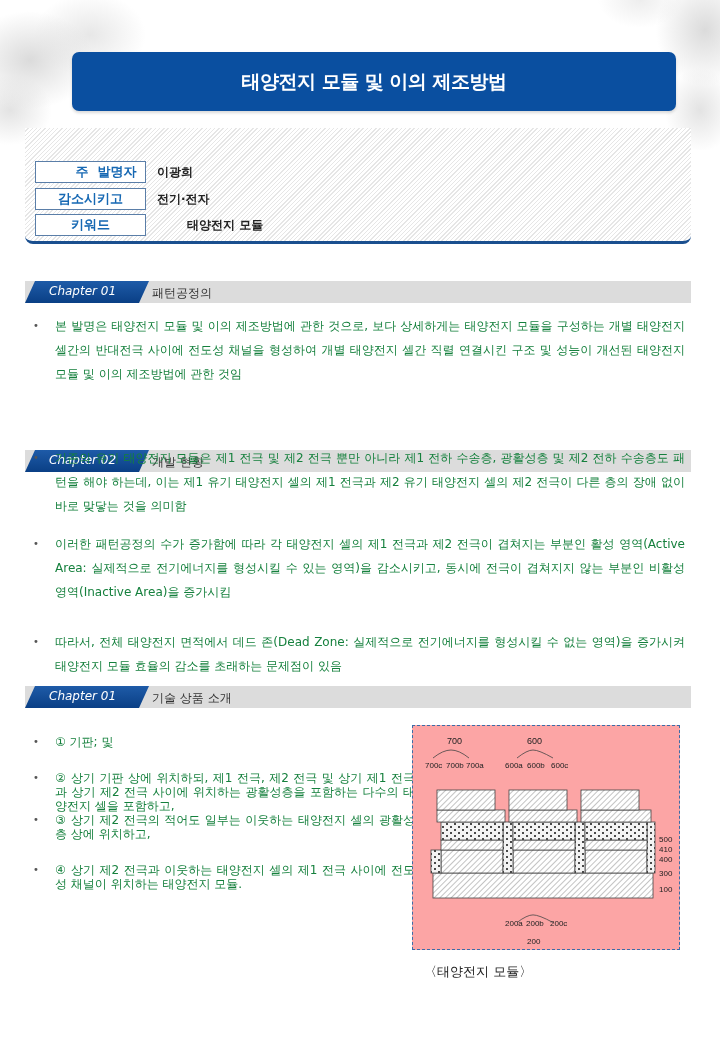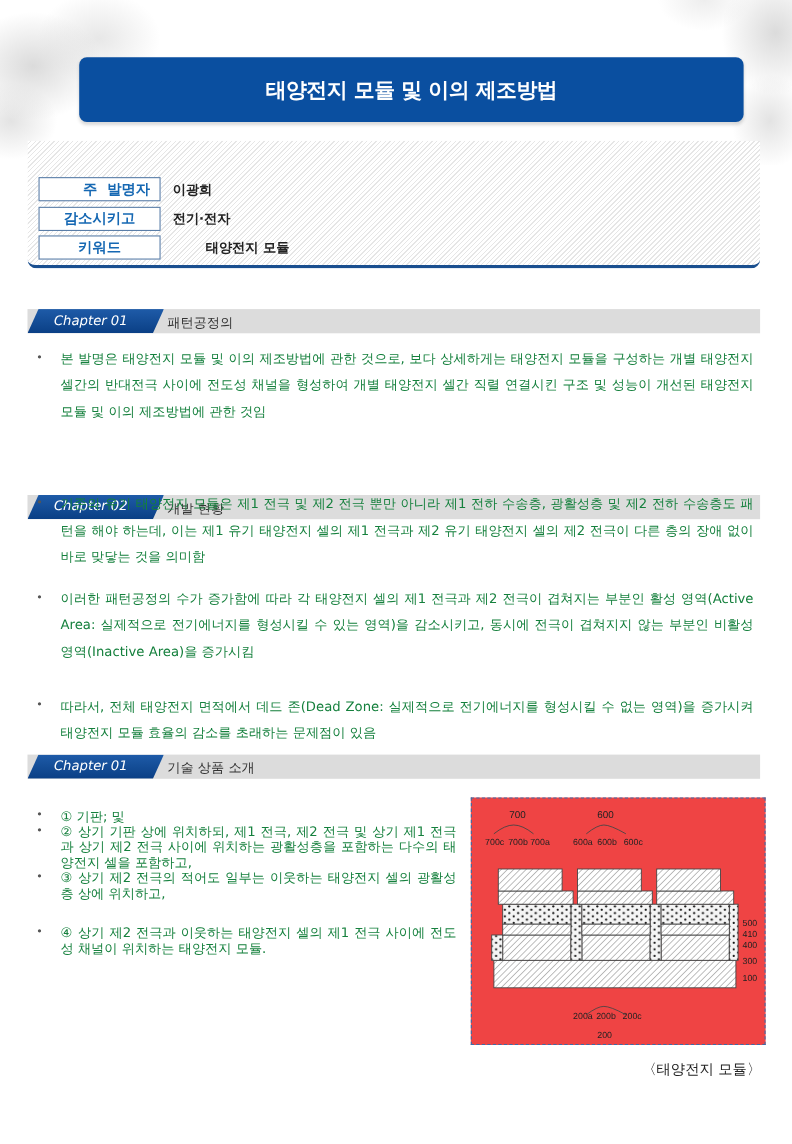--- a/index.html
+++ b/index.html
@@ -35,23 +35,23 @@
     background: linear-gradient(#1e5ba8, #0a3f85);
     clip-path: polygon(10px 0, 124px 0, 114px 22px, 0 22px); }
   .chapter .tag span { position: absolute; left: 24px; top: 3px; color: #fff; font-style: italic; font-size: 12px; }
   .chapter .name { position: absolute; left: 127px; top: 4px; font-size: 12px; color: #333; }
 
   .bullets { position: absolute; left: 33px; list-style: none; }
   .bullets li { position: relative; padding-left: 22px; font-size: 12px; line-height: 24px; color: #15803d; text-align: justify; }
   .bullets li::before { content: "•"; position: absolute; left: 0; top: 0; font-size: 10px; color: #555; }
   .bullets.tight li { line-height: 14px; }
 
-  .figure-box { position: absolute; left: 428px; top: 725px; width: 268px; height: 225px;
-    border: 1px dashed #3c6da8; background: #ef4444; }
-  .figure-caption { position: absolute; left: 424px; top: 963px; width: 268px; text-align: right; font-size: 13px; color: #222; }
+  .figure-box { position: absolute; left: 412px; top: 725px; width: 268px; height: 225px;
+    border: 1px dashed #3c6da8; background: #fca5a5; }
+  .figure-caption { position: absolute; left: 424px; top: 963px; width: 268px; text-align: left; font-size: 13px; color: #222; }
 </style>
 </head>
 <body>
 
 <div class="clouds"></div>
 
 <div class="title-bar">
   <h1>태양전지 모듈 및 이의 제조방법</h1>
 </div>
 
@@ -95,21 +95,21 @@
 </ul>
 
 <div class="chapter" style="top:686px;">
   <div class="bar"></div>
   <div class="tag">
       <span>Chapter 01</span>
     </div>
   <div class="name">기술 상품 소개</div>
 </div>
 <ul class="bullets tight" style="top:735px; width:382px;">
-  <li style="">① 기판; 및</li>
+  <li style="margin-bottom:22px;">① 기판; 및</li>
   <li style="">② 상기 기판 상에 위치하되, 제1 전극, 제2 전극 및 상기 제1 전극과 상기 제2 전극 사이에 위치하는 광활성층을 포함하는 다수의 태양전지 셀을 포함하고,</li>
   <li style="margin-bottom:22px;">③ 상기 제2 전극의 적어도 일부는 이웃하는 태양전지 셀의 광활성층 상에 위치하고,</li>
   <li>④ 상기 제2 전극과 이웃하는 태양전지 셀의 제1 전극 사이에 전도성 채널이 위치하는 태양전지 모듈.</li>
 </ul>
 
 <div class="figure-box">
   <svg width="266" height="223" viewBox="0 0 266 223">
     <defs>
       <pattern id="hatch" width="4" height="4" patternUnits="userSpaceOnUse" patternTransform="rotate(45)">
         <rect width="4" height="4" fill="#fff"></rect>

